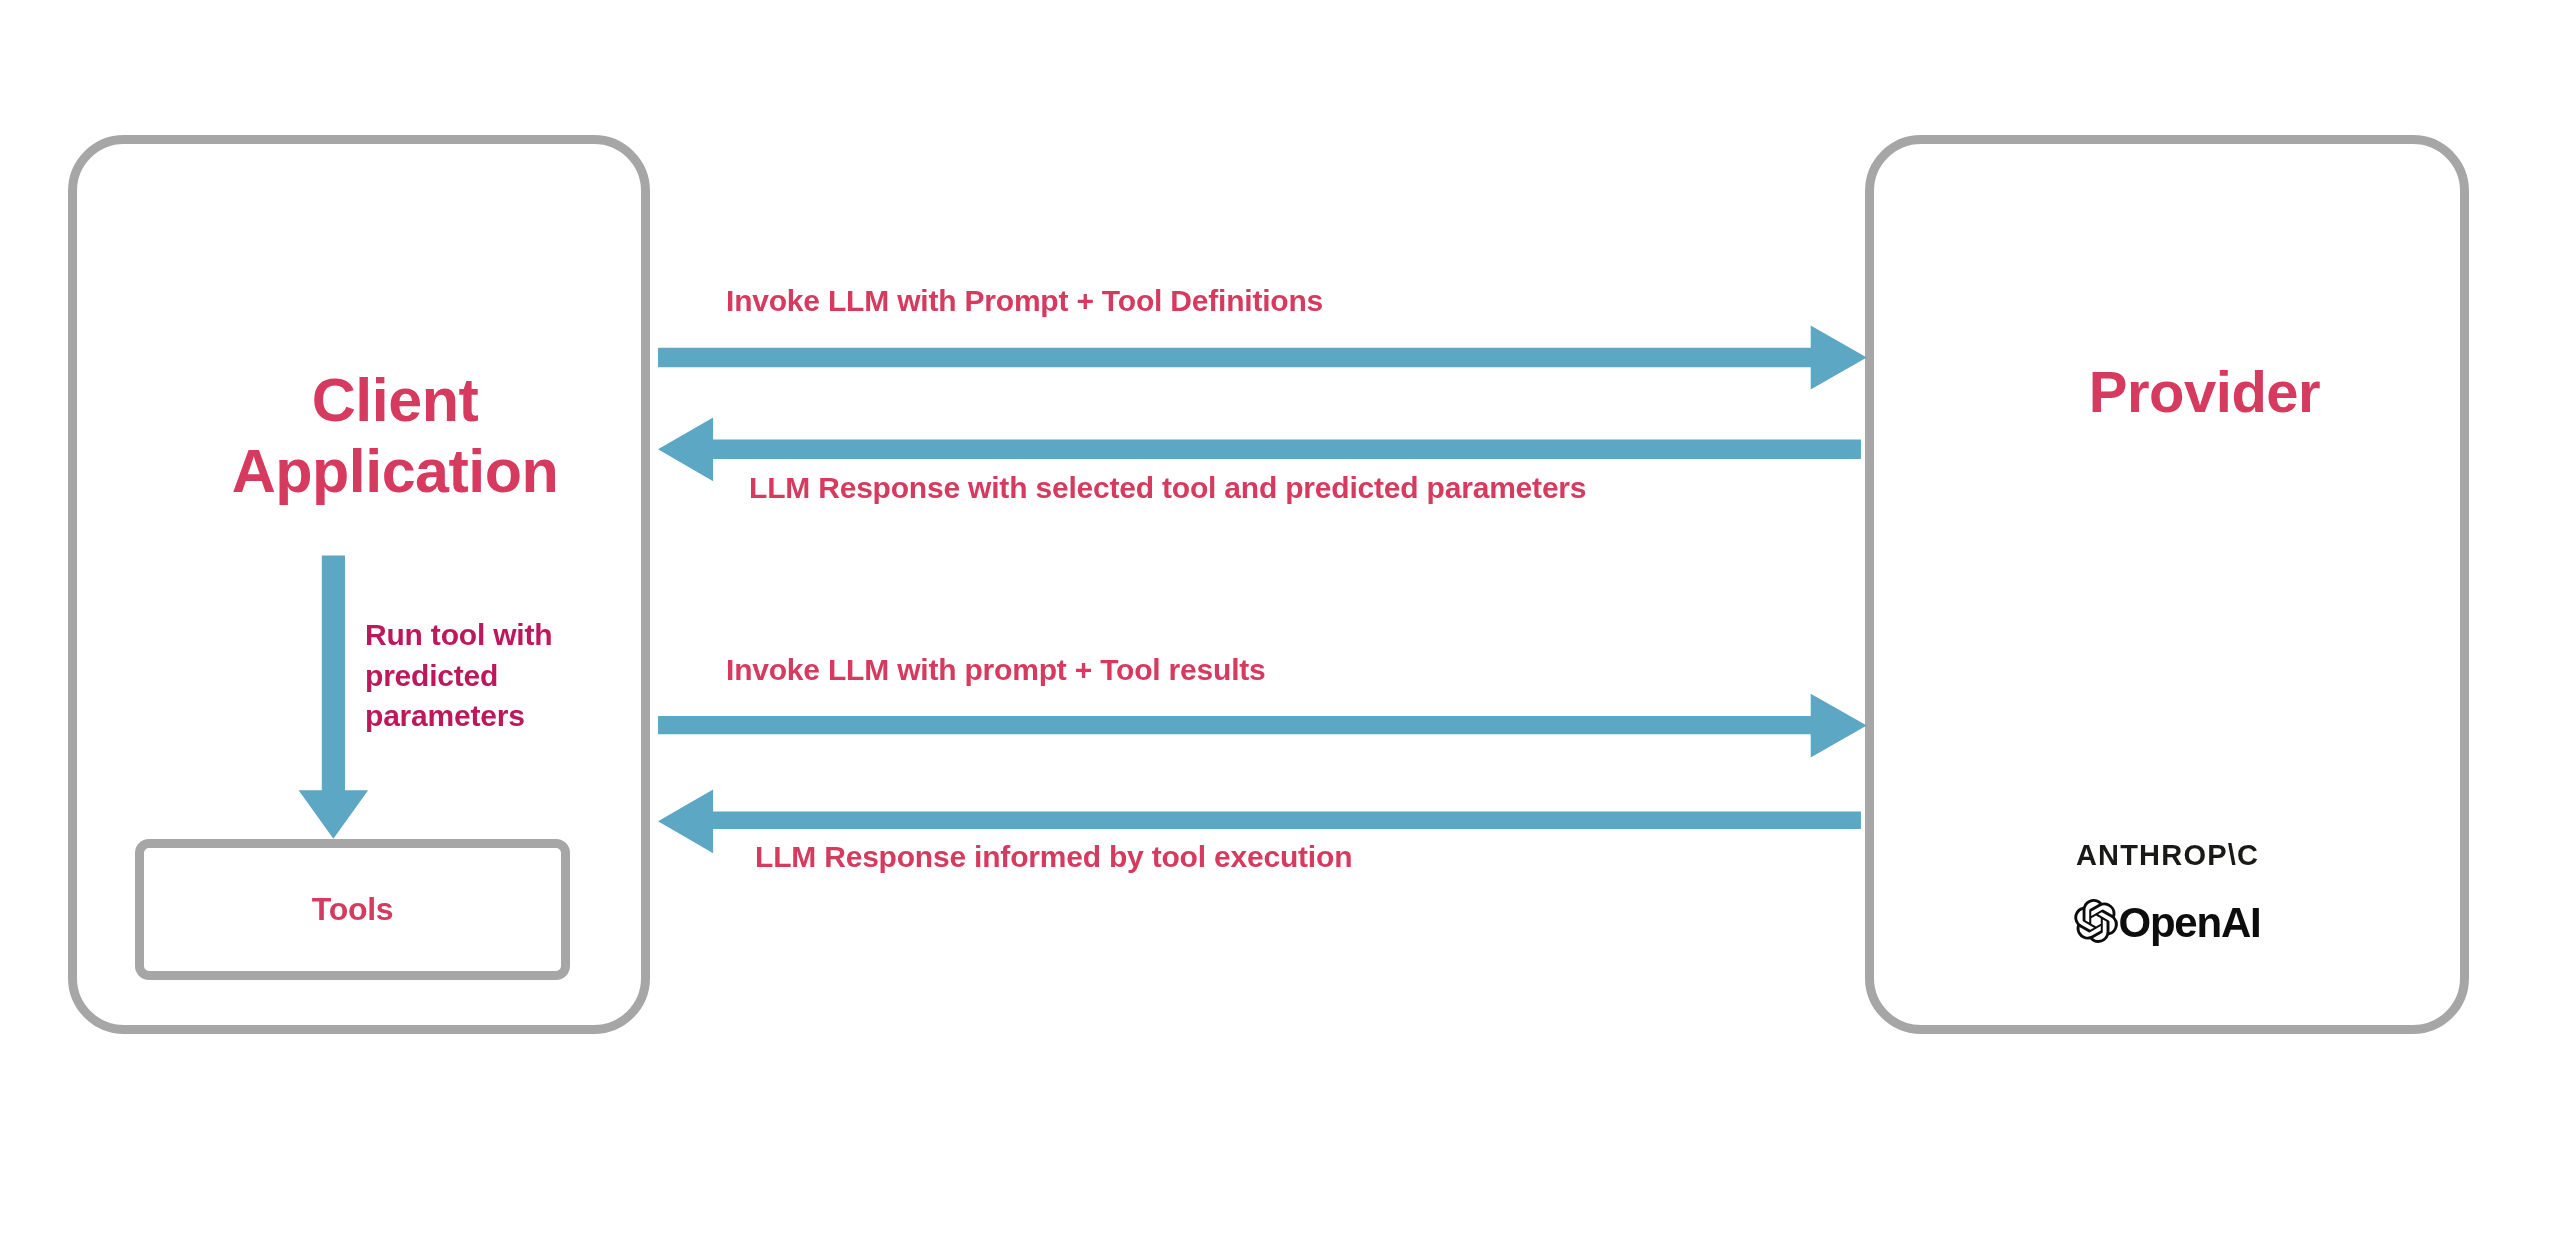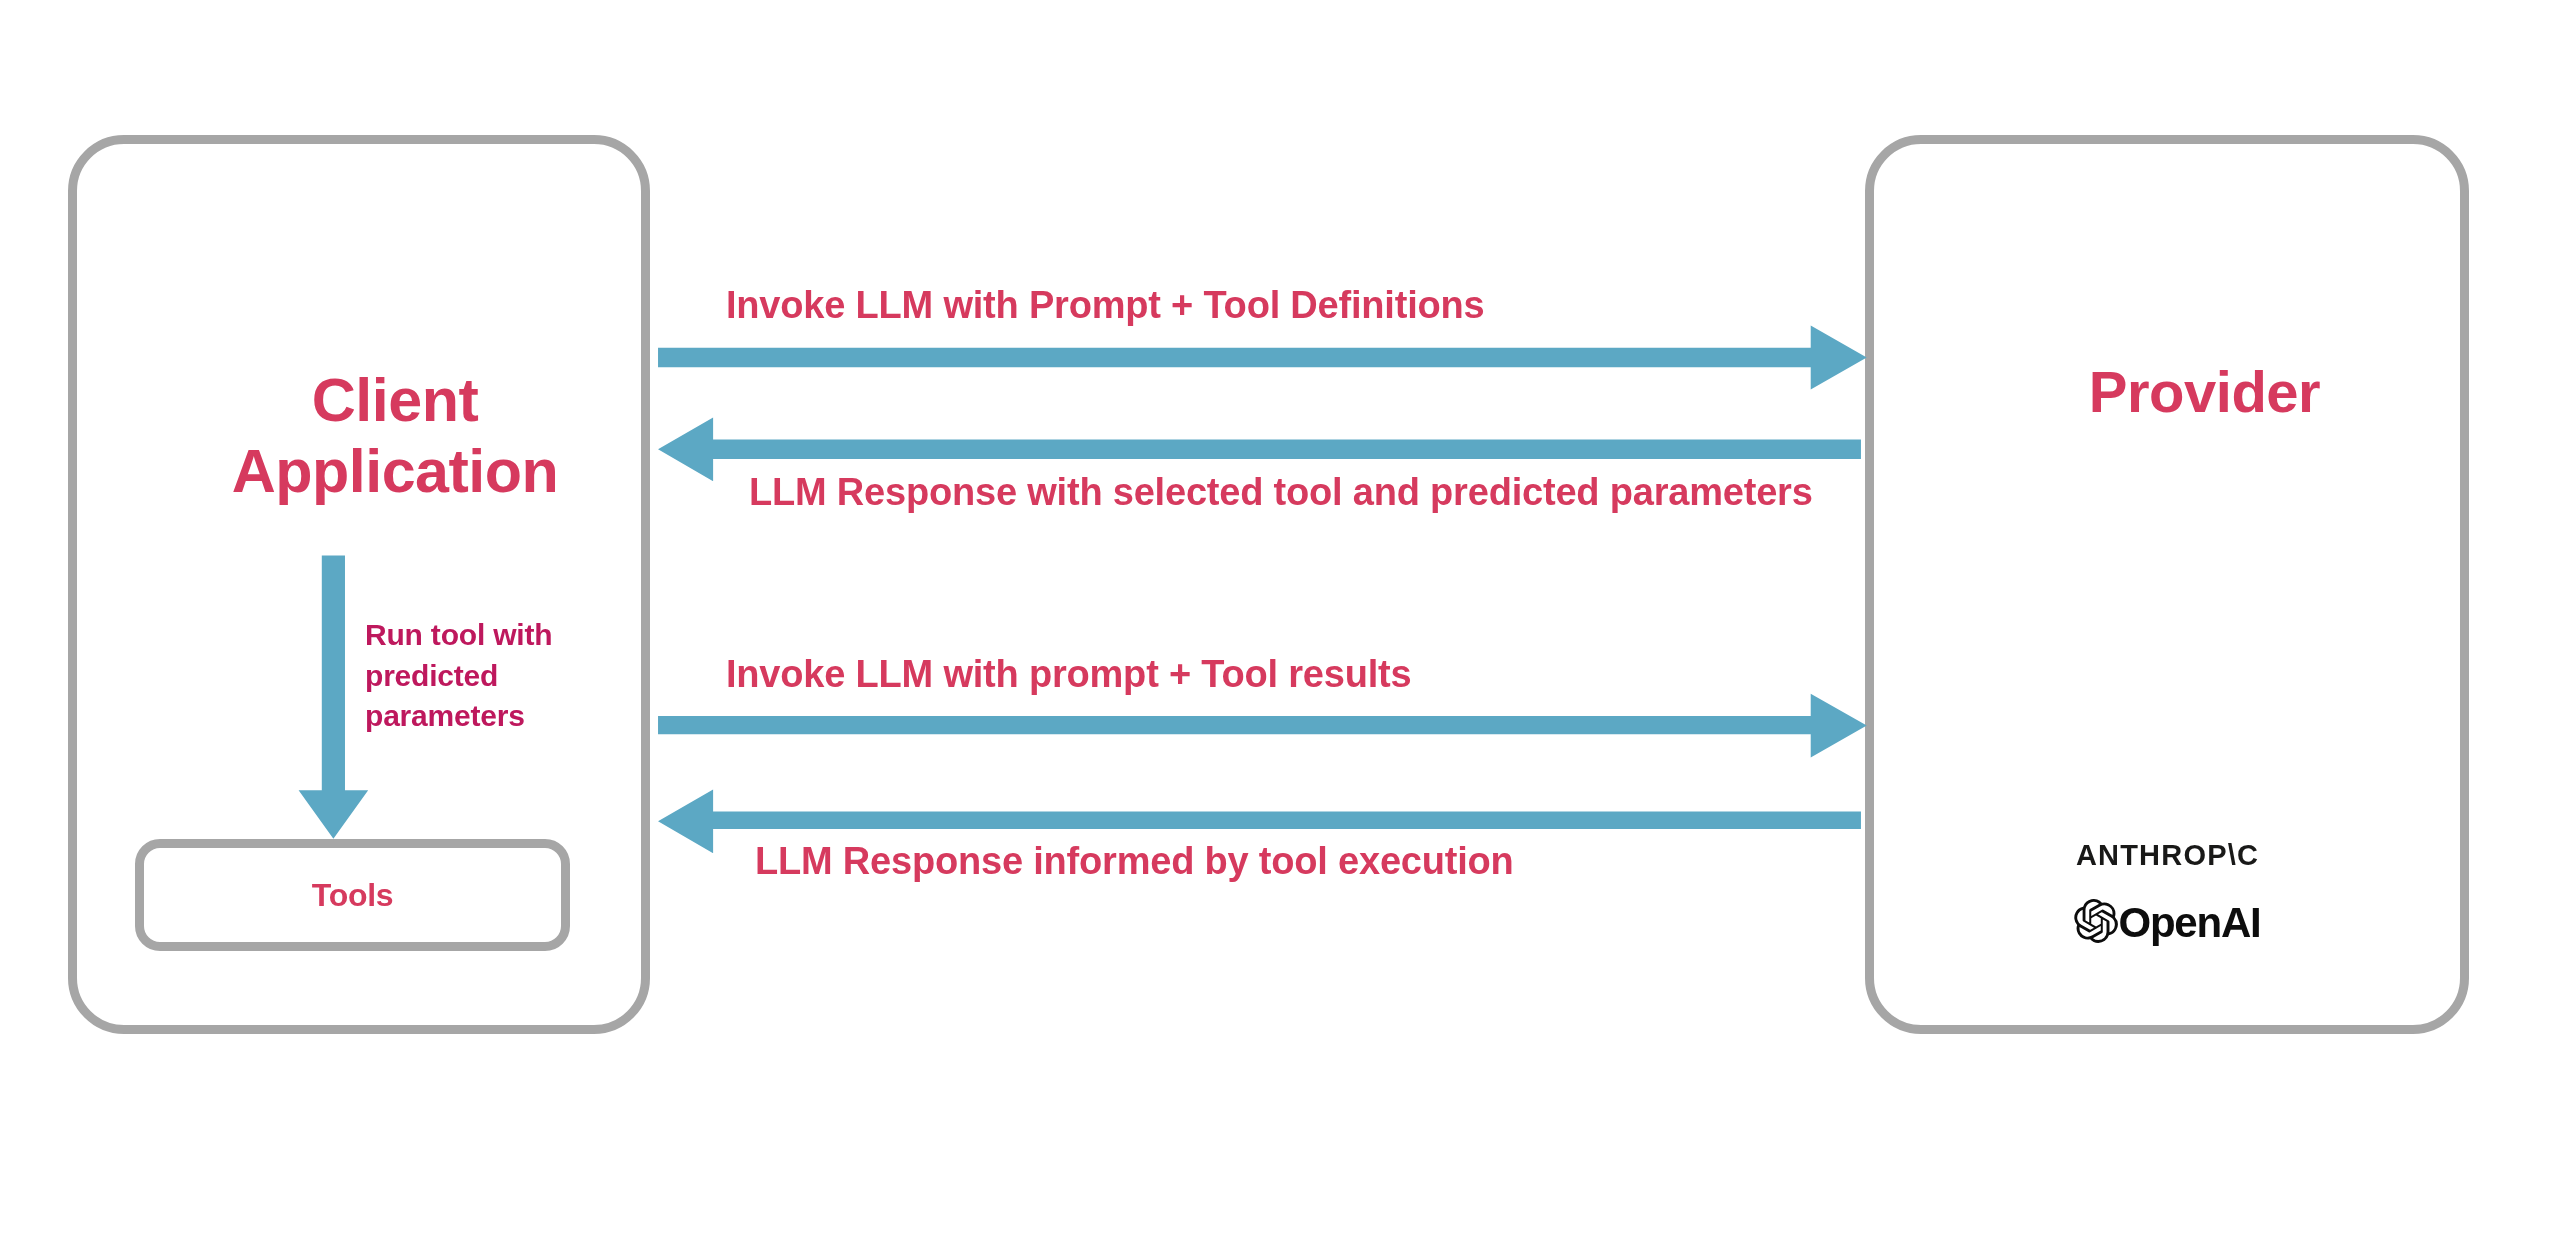--- a/index.html
+++ b/index.html
@@ -37,23 +37,23 @@
     top: 135px;
     width: 604px;
     height: 899px;
   }
   #tools-box {
     position: absolute;
     box-sizing: border-box;
     left: 135px;
     top: 839px;
     width: 435px;
-    height: 112px;
+    height: 141px;
     border: 9.7px solid #a6a6a6;
-    border-radius: 25px;
+    border-radius: 14px;
     background: #ffffff;
     display: flex;
     align-items: center;
     justify-content: center;
   }
 
   
   .node-title {
     position: absolute;
     color: #d63a5e;
@@ -80,21 +80,21 @@
     font-weight: bold;
     font-size: 32px;
     letter-spacing: -0.3px;
   }
 
   
   .arrow-label {
     position: absolute;
     color: #d63a5e;
     font-weight: bold;
-    font-size: 38px;
+    font-size: 30px;
     white-space: nowrap;
     letter-spacing: -0.2px;
   }
   #label-1 { left: 726px; top: 284px; }
   #label-2 { left: 749px; top: 471px; }
   #label-3 { left: 726px; top: 653px; }
   #label-4 { left: 755px; top: 840px; }
 
   #label-vertical {
     position: absolute;

